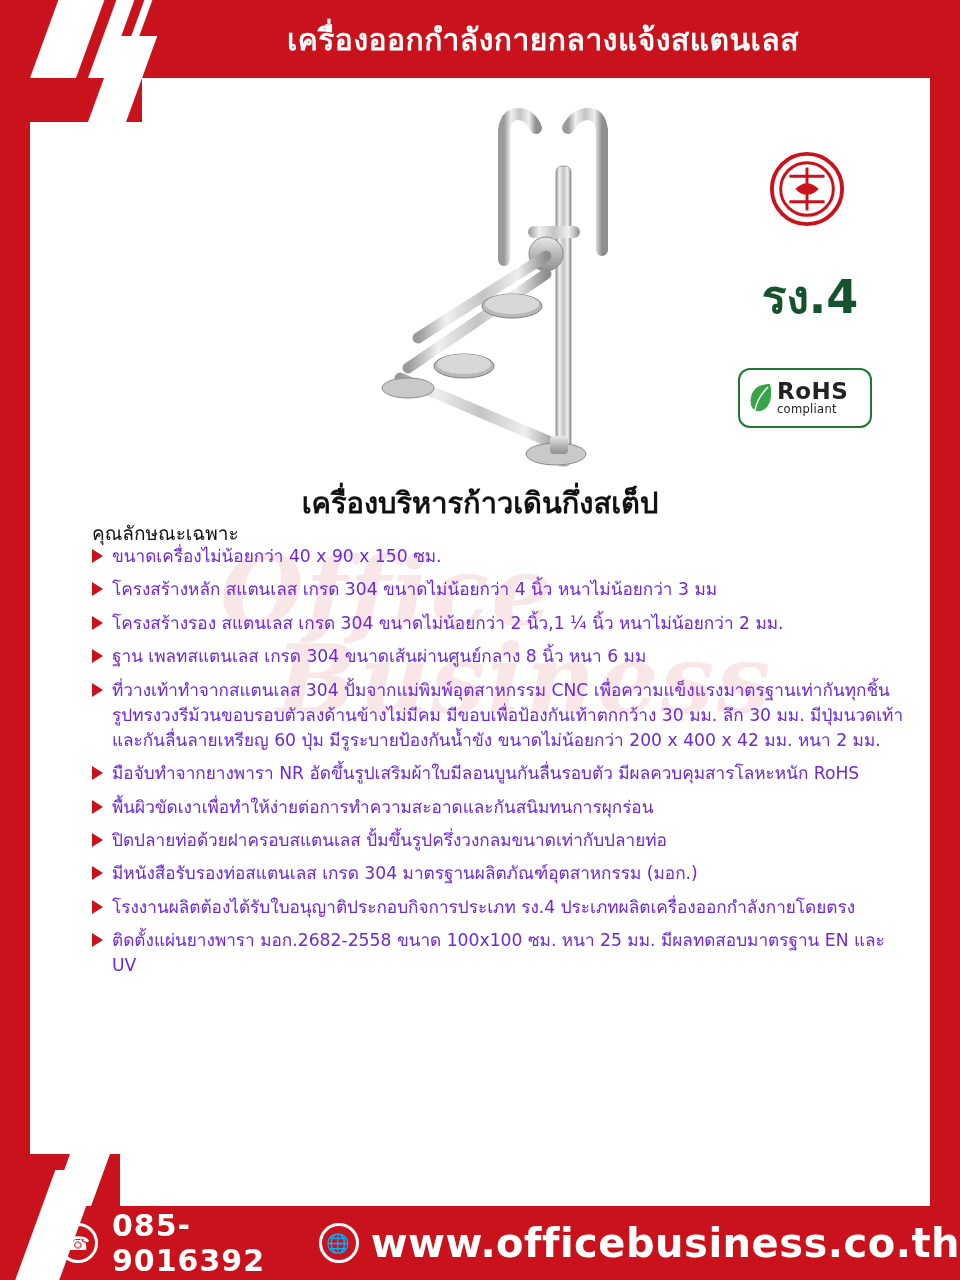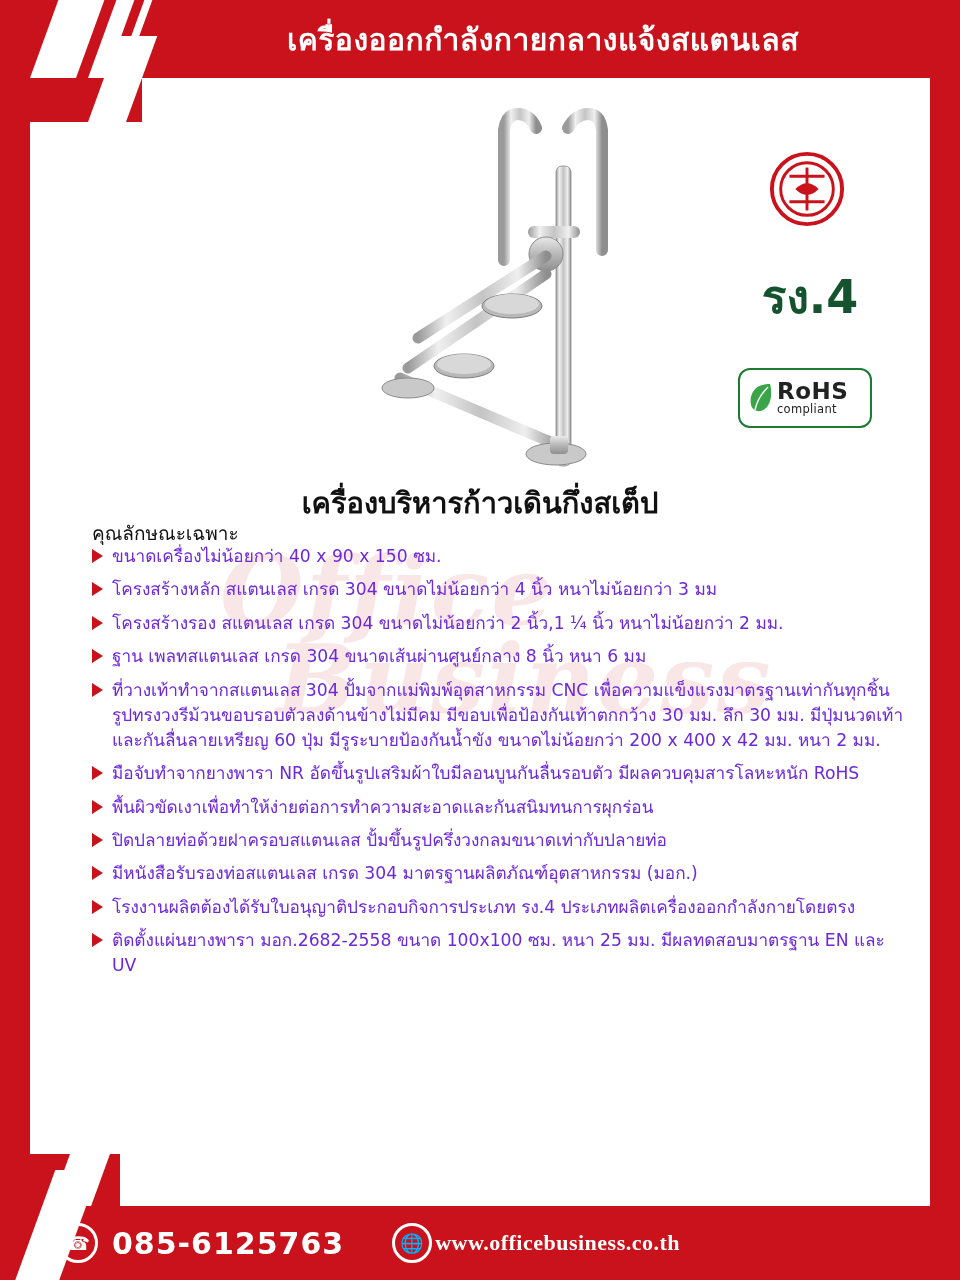--- a/index.html
+++ b/index.html
@@ -63,21 +63,21 @@
   }
   .phone-icon,.globe-icon{
     width:34px;height:34px;border-radius:50%;
     border:3px solid #ffffff;display:inline-flex;align-items:center;justify-content:center;
     font-size:19px;color:#ffffff;flex:0 0 auto;
   }
   .phone-text{
     font-size:30px;font-weight:bold;margin-left:14px;letter-spacing:1px;
   }
   .web-wrap{display:flex;align-items:center;margin-left:48px;}
-  .web-text{font-size:22px;font-weight:bold;margin-left:3px;letter-spacing:.5px;font-family:Liberation Serif, serif;}
+  .web-text{font-size:40px;font-weight:bold;margin-left:12px;letter-spacing:.5px;}
 
   .footer-notch{
     position:absolute;left:0;bottom:74px;width:120px;height:52px;background:#c9121b;
   }
   .footer-notch-diag{
     position:absolute;left:62px;bottom:74px;width:40px;height:60px;background:#ffffff;transform:skewX(-20deg);
   }
 
   
   .content{
@@ -298,21 +298,21 @@
 
   </div>
 
   <div class="footer-notch"></div>
   <div class="footer-notch-diag"></div>
 
   <div class="footer">
     <div class="footer-diag-a"></div>
     <div class="footer-inner">
       <span class="phone-icon">☎</span>
-      <span class="phone-text">085-6125763</span>
+      <span class="phone-text">085-9016392</span>
       <span class="web-wrap">
         <span class="globe-icon">🌐</span>
         <span class="web-text">www.officebusiness.co.th</span>
       </span>
     </div>
   </div>
 
 </div>
 
 </body></html>

